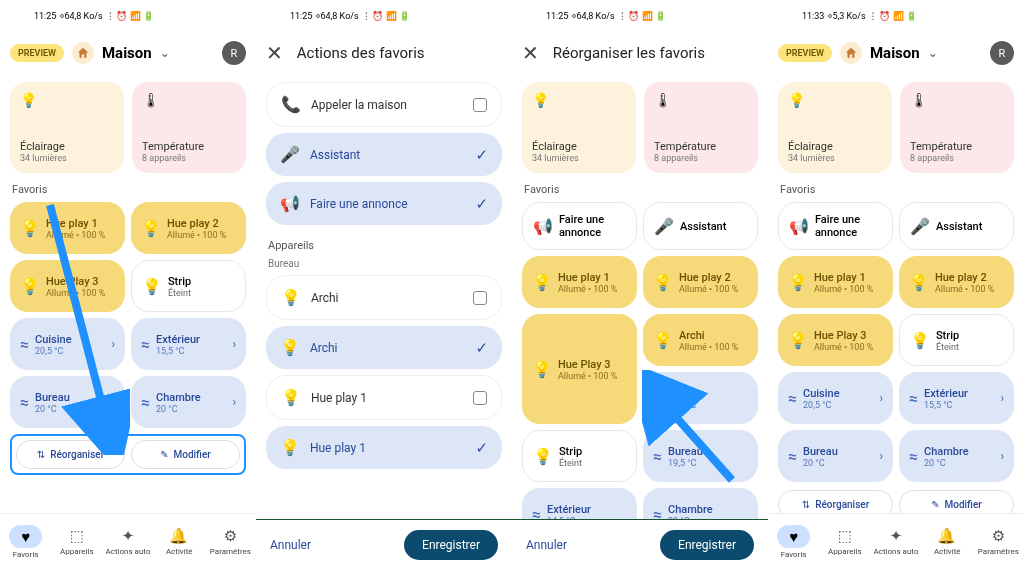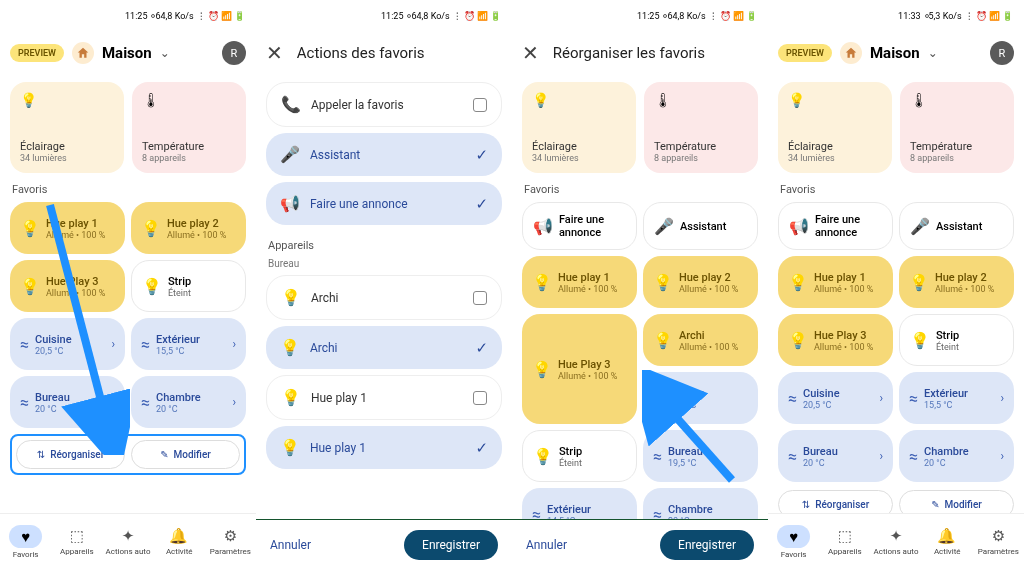--- a/index.html
+++ b/index.html
@@ -1,18 +1,18 @@
 <!DOCTYPE html>
 <html><head>
 <meta charset="utf-8">
 <style>
 * { box-sizing: border-box; margin: 0; padding: 0; font-family: -apple-system, Roboto, Arial, sans-serif; }
 body { background: #f5f5f5; display: flex; gap: 0; }
 .phone { width: 256px; height: 569px; background: #fff; position: relative; display: flex; flex-direction: column; overflow: hidden; }
-.statusbar { height: 20px; display: flex; align-items: center; justify-content: flex-end; padding: 16px 10px; font-size: 9px; color: #000; }
+.statusbar { height: 20px; display: flex; align-items: center; justify-content: flex-start; padding: 16px 10px; font-size: 9px; color: #000; margin-left: 24px; }
 .sb-left { display: flex; align-items: center; gap: 4px; }
 .sb-right { display: flex; align-items: center; gap: 3px; }
 .sb-dot { width: 4px; height: 4px; border-radius: 50%; border: 1px solid #555; }
 
 .header { height: 42px; display: flex; align-items: center; padding: 0 10px; gap: 8px; }
 .preview-badge { background: #fce47a; color: #6b5500; font-size: 9px; font-weight: 600; padding: 4px 8px; border-radius: 10px; }
 .home-icon { width: 22px; height: 22px; border-radius: 50%; background: #fdecd0; display: flex; align-items: center; justify-content: center; color: #c77b3a; }
 .home-icon svg { width: 14px; height: 14px; }
 .header-title { font-size: 15px; font-weight: 700; }
 .chev { font-size: 12px; color: #555; }
@@ -238,21 +238,21 @@
       </div>
   </div>
   <div class="header">
     <span class="close-x">✕</span>
     <span class="header-modal">Actions des favoris</span>
   </div>
   <div class="content">
     <div class="listv">
       <div class="list-item li-white">
           <span>📞</span>
-          <span class="li-title">Appeler la favoris</span>
+          <span class="li-title">Appeler la maison</span>
           <span class="checkbox-empty"></span>
         </div>
       <div class="list-item li-blue">
           <span>🎤</span>
           <span class="li-title">Assistant</span>
           <span class="checkmark">✓</span>
         </div>
       <div class="list-item li-blue">
           <span>📢</span>
           <span class="li-title">Faire une annonce</span>

